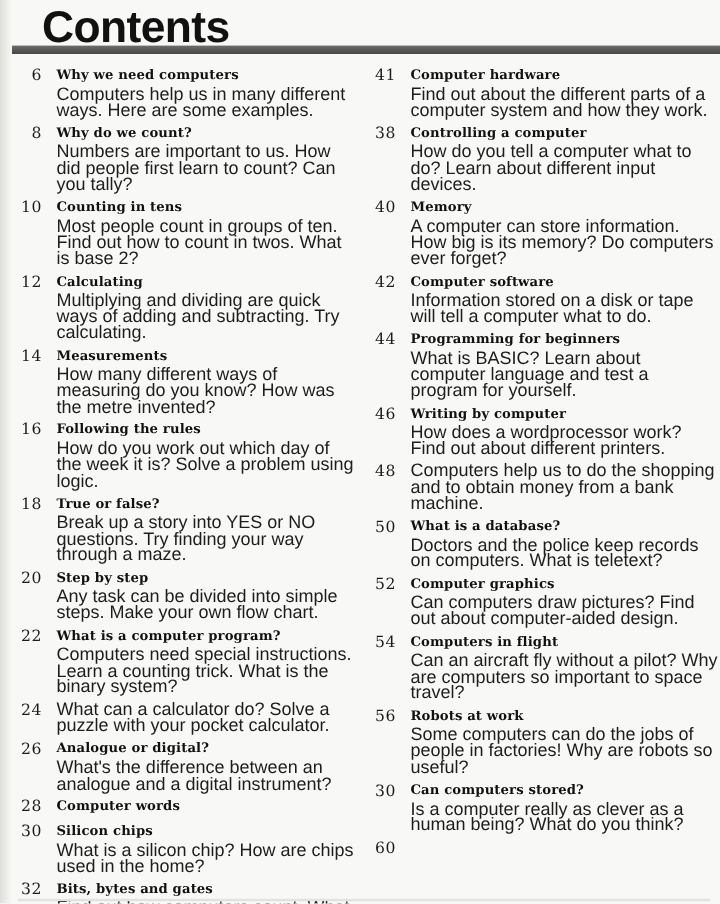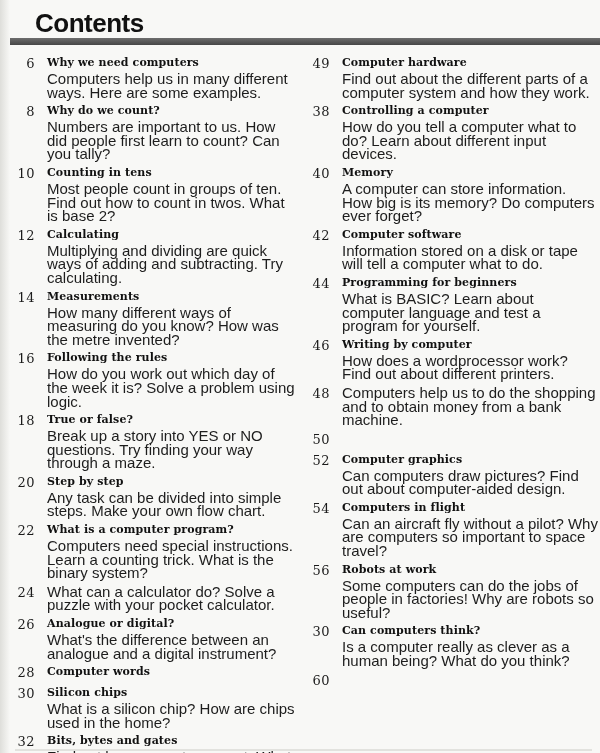--- a/index.html
+++ b/index.html
@@ -14,21 +14,21 @@
   
   .scan-edge {
     position: absolute; left: 0; top: 0; bottom: 0; width: 10px;
     background: linear-gradient(to right, #dededa, rgba(248,248,246,0));
     pointer-events: none;
   }
   .page-header { padding: 7px 0 0 35px; }
   .page-title {
     font-family: "Liberation Sans", sans-serif;
     font-weight: 700;
-    font-size: 26px;
+    font-size: 37px;
     letter-spacing: -0.5px;
     color: #111;
     line-height: 32px;
   }
   .title-rule {
     position: absolute;
     left: 10px; right: 0; top: 38px; height: 7px;
     background: linear-gradient(to bottom, #6d6d6d, #474747);
   }
   .toc-columns {
@@ -199,21 +199,21 @@
   <div class="entry">
     <div class="entry-num">34</div>
     <div>
       <div class="entry-title">Types of computer</div>
       <div class="entry-desc">Look at different computer models and what they can do.</div>
     </div>
   </div>
 </div>
   <div class="toc-column right">
   <div class="entry">
-    <div class="entry-num">49</div>
+    <div class="entry-num">41</div>
     <div>
       <div class="entry-title">Computer hardware</div>
       <div class="entry-desc">Find out about the different parts of a computer system and how they work.</div>
     </div>
   </div>
 
   <div class="entry">
     <div class="entry-num">38</div>
     <div>
       <div class="entry-title">Controlling a computer</div>
@@ -255,20 +255,24 @@
 
   <div class="entry">
     <div class="entry-num">48</div>
     <div>
       <div class="entry-desc">Computers help us to do the shopping and to obtain money from a bank machine.</div>
     </div>
   </div>
 
   <div class="entry">
     <div class="entry-num">50</div>
+    <div>
+      <div class="entry-title">What is a database?</div>
+      <div class="entry-desc">Doctors and the police keep records on computers. What is teletext?</div>
+    </div>
   </div>
 
   <div class="entry">
     <div class="entry-num">52</div>
     <div>
       <div class="entry-title">Computer graphics</div>
       <div class="entry-desc">Can computers draw pictures? Find out about computer-aided design.</div>
     </div>
   </div>
 
@@ -284,21 +288,21 @@
     <div class="entry-num">56</div>
     <div>
       <div class="entry-title">Robots at work</div>
       <div class="entry-desc">Some computers can do the jobs of people in factories! Why are robots so useful?</div>
     </div>
   </div>
 
   <div class="entry">
     <div class="entry-num">30</div>
     <div>
-      <div class="entry-title">Can computers think?</div>
+      <div class="entry-title">Can computers stored?</div>
       <div class="entry-desc">Is a computer really as clever as a human being? What do you think?</div>
     </div>
   </div>
 
   <div class="entry">
     <div class="entry-num">60</div>
   </div>
 </div>
 </div>
 

